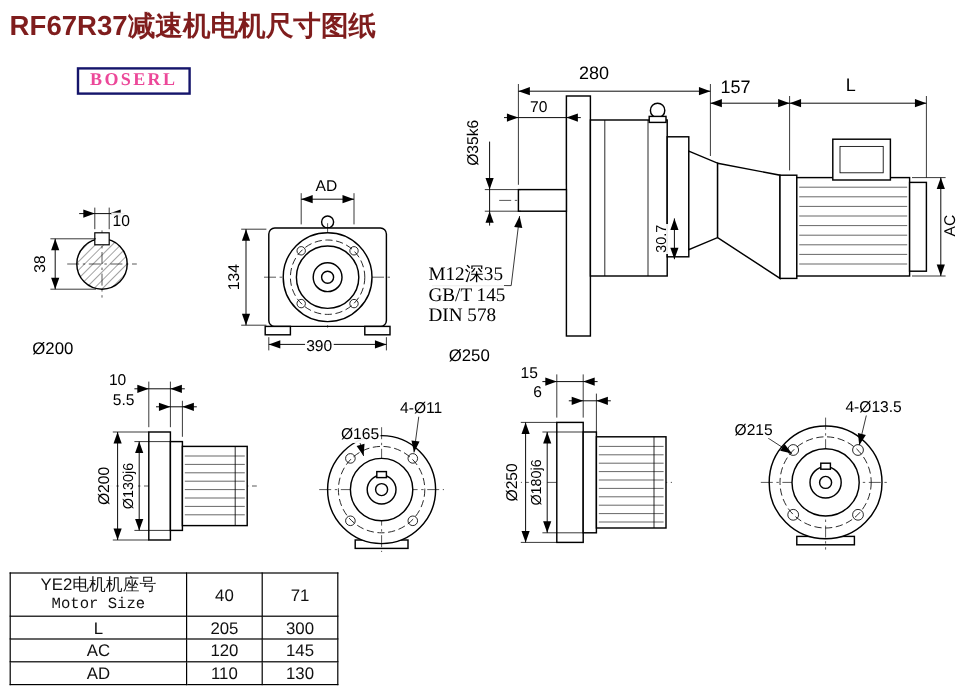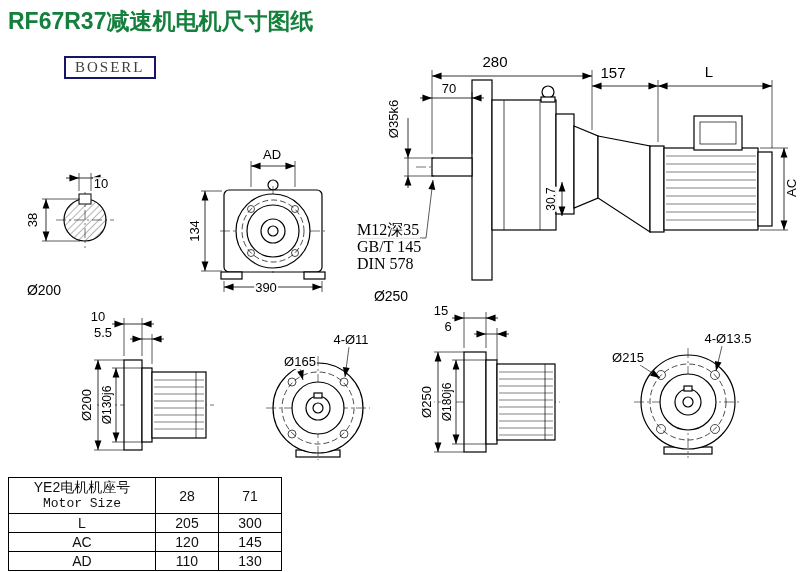--- a/index.html
+++ b/index.html
@@ -1,20 +1,20 @@
 <!DOCTYPE html>
 <html><head>
 <meta charset="utf-8">
 <style>
   html,body { margin:0; padding:0; background:#fff; }
   .page { position:relative; width:800px; height:572px; background:#ffffff; overflow:hidden;
           font-family:"Liberation Sans", sans-serif; }
-  .title { position:absolute; left:8px; top:6px; font-size:23px; font-weight:bold; color:#15803d; white-space:nowrap; }
-  .logo  { position:absolute; left:64px; top:56px; border:2px solid #15156b; color:#404040;
-           font-family:"Liberation Serif", serif; font-weight:normal; font-size:15px;
+  .title { position:absolute; left:8px; top:6px; font-size:23px; font-weight:bold; color:#7f1d1d; white-space:nowrap; }
+  .logo  { position:absolute; left:64px; top:56px; border:2px solid #15156b; color:#ec4899;
+           font-family:"Liberation Serif", serif; font-weight:bold; font-size:15px;
            letter-spacing:2px; padding:1px 9px; background:#fff; }
   .lbl { position:absolute; white-space:nowrap; font-size:13px; color:#000;
          background:rgba(255,255,255,.92); padding:0 1px; line-height:1.05;
          transform:translate(-50%,-50%); }
   .rot { transform:translate(-50%,-50%) rotate(-90deg); }
   .la  { transform:translate(0,-50%); }
   .serif { font-family:"Liberation Serif", serif; font-size:16px; }
   .md  { font-size:14px; }
   .big { font-size:15px; }
   .bold{ font-weight:normal; }
@@ -286,21 +286,21 @@
         <col style="width:147px">
         <col style="width:63px">
         <col style="width:63px">
       </colgroup>
     <tbody>
         <tr style="height:36px">
       <td>
         <div class="hdr-cn">YE2电机机座号</div>
         <div class="hdr-en">Motor Size</div>
       </td>
-      <td>28</td>
+      <td>40</td>
       <td>71</td>
     </tr>
     <tr style="height:19px">
       <td>L</td>
       <td>205</td>
       <td>300</td>
     </tr>
     <tr style="height:19px">
       <td>AC</td>
       <td>120</td>

